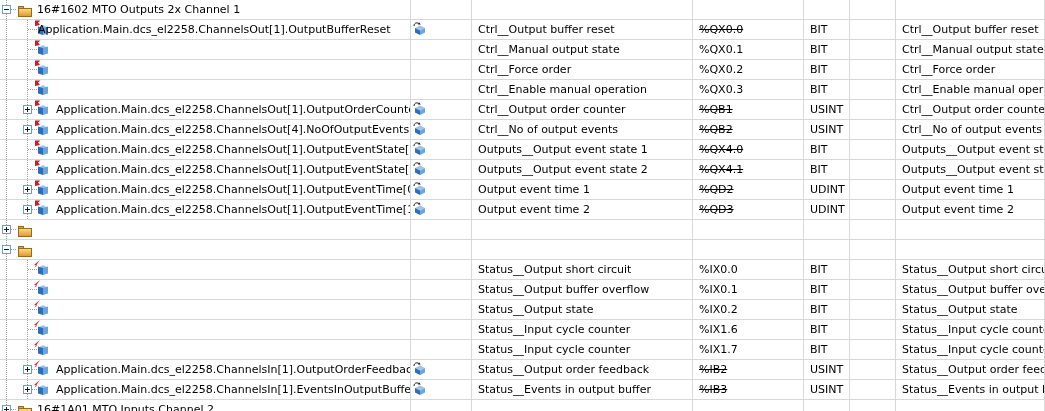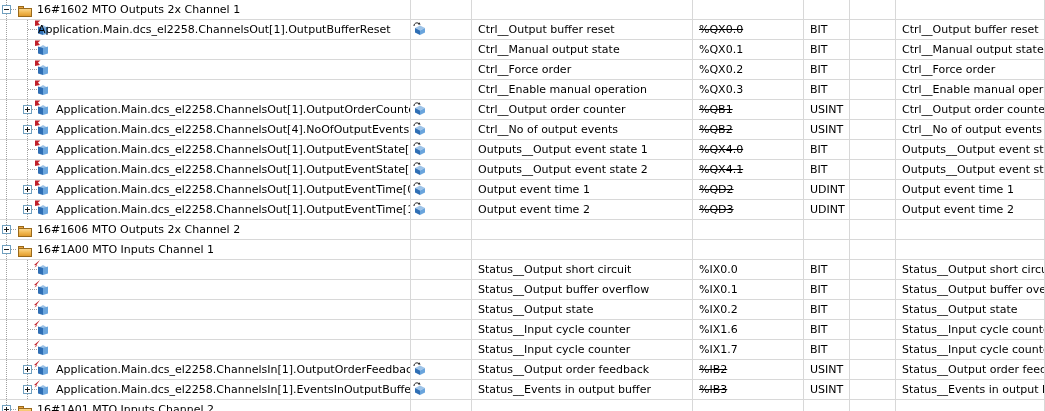--- a/index.html
+++ b/index.html
@@ -662,21 +662,20 @@
                 <span class="vline" style="left:6px"></span>
                 <span class="hline" style="left:7px;width:9px"></span>
               </span>
               <span class="expander plus" style="left:2px"></span>
               <span class="ico" style="left:17px">
                 <span class="folder">
                   <span class="tab"></span>
                   <span class="body"></span>
                 </span>
               </span>
-              <span class="label" style="left:37px">16#1606 MTO Outputs 2x Channel 2</span>
             </span>
           </td>
           <td class="c-mapicon">
             <span class="blank"></span>
           </td>
           <td class="c-channel">
             <span class="txt"></span>
           </td>
           <td class="c-address">
             <span class="txt"></span>
@@ -698,21 +697,20 @@
                 <span class="vline" style="left:6px"></span>
                 <span class="hline" style="left:7px;width:9px"></span>
               </span>
               <span class="expander" style="left:2px"></span>
               <span class="ico" style="left:17px">
                 <span class="folder">
                   <span class="tab"></span>
                   <span class="body"></span>
                 </span>
               </span>
-              <span class="label" style="left:37px">16#1A00 MTO Inputs Channel 1</span>
             </span>
           </td>
           <td class="c-mapicon">
             <span class="blank"></span>
           </td>
           <td class="c-channel">
             <span class="txt"></span>
           </td>
           <td class="c-address">
             <span class="txt"></span>

